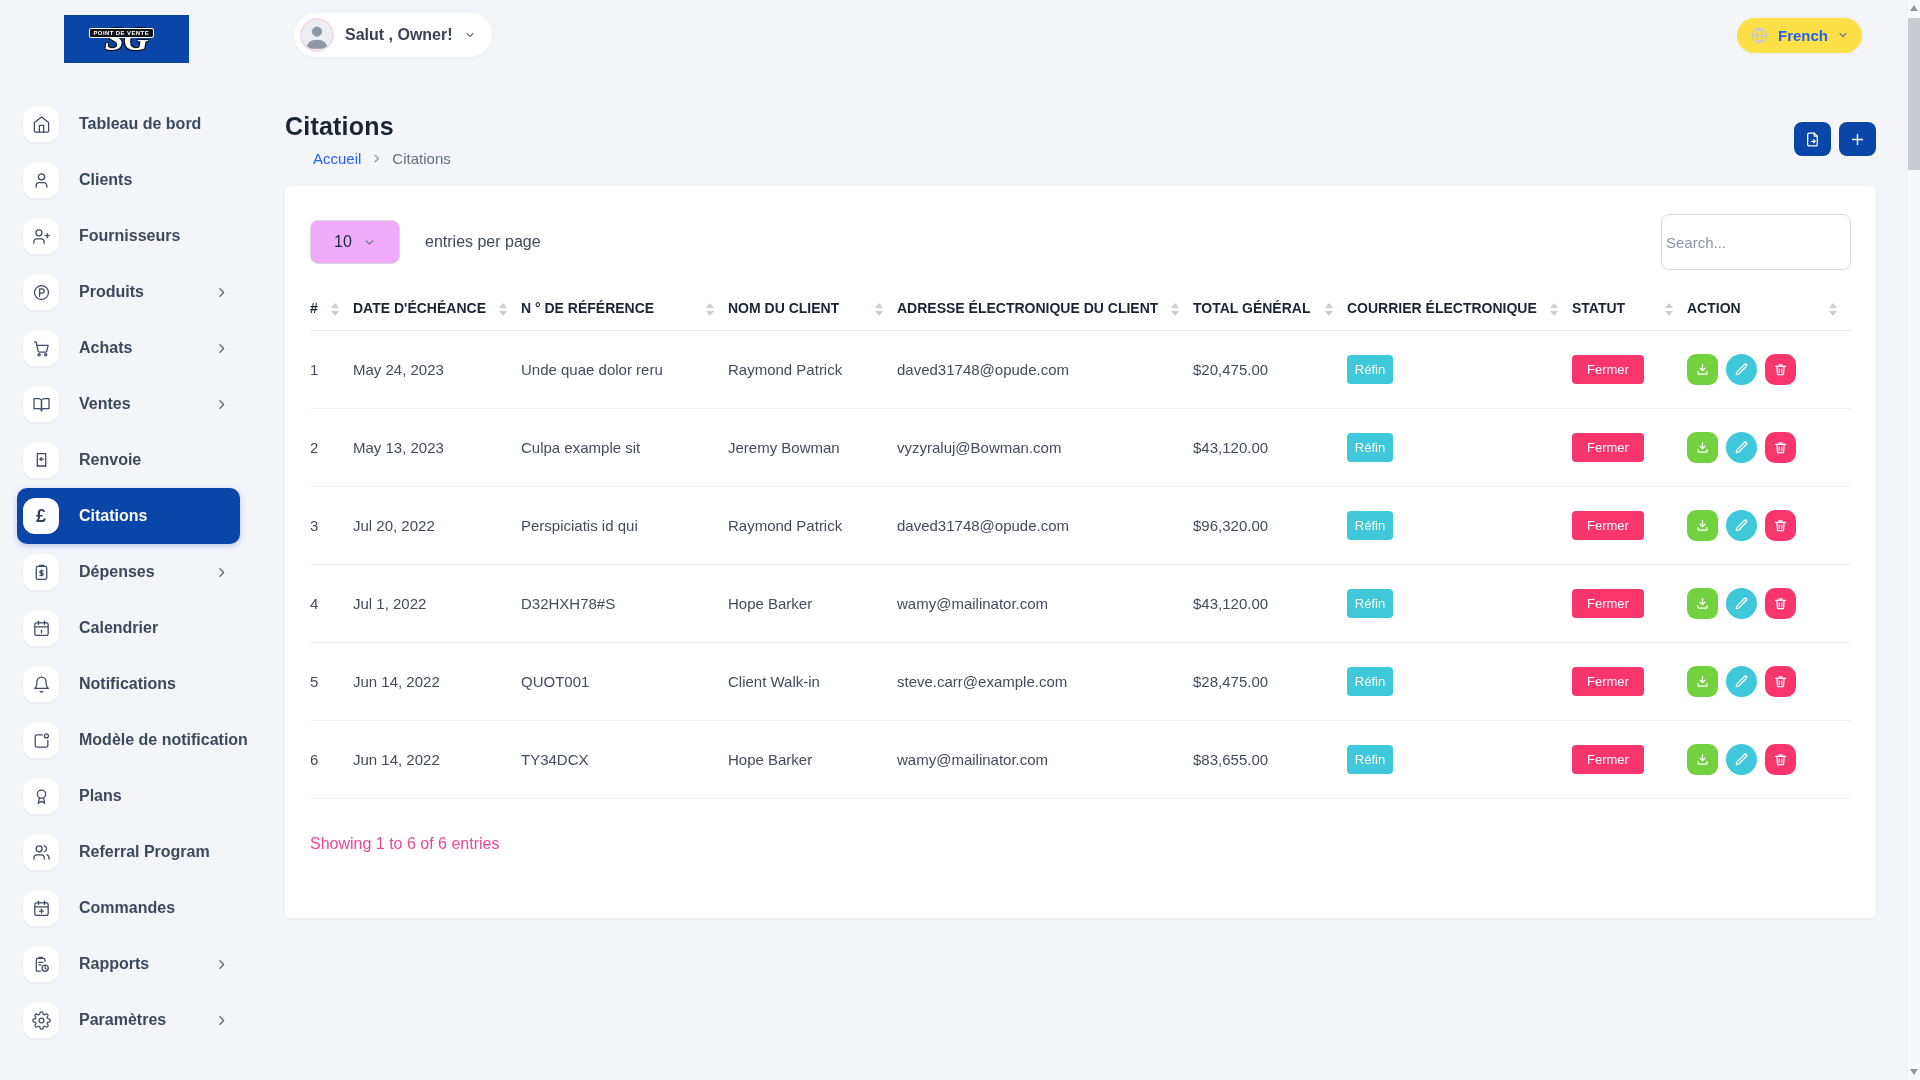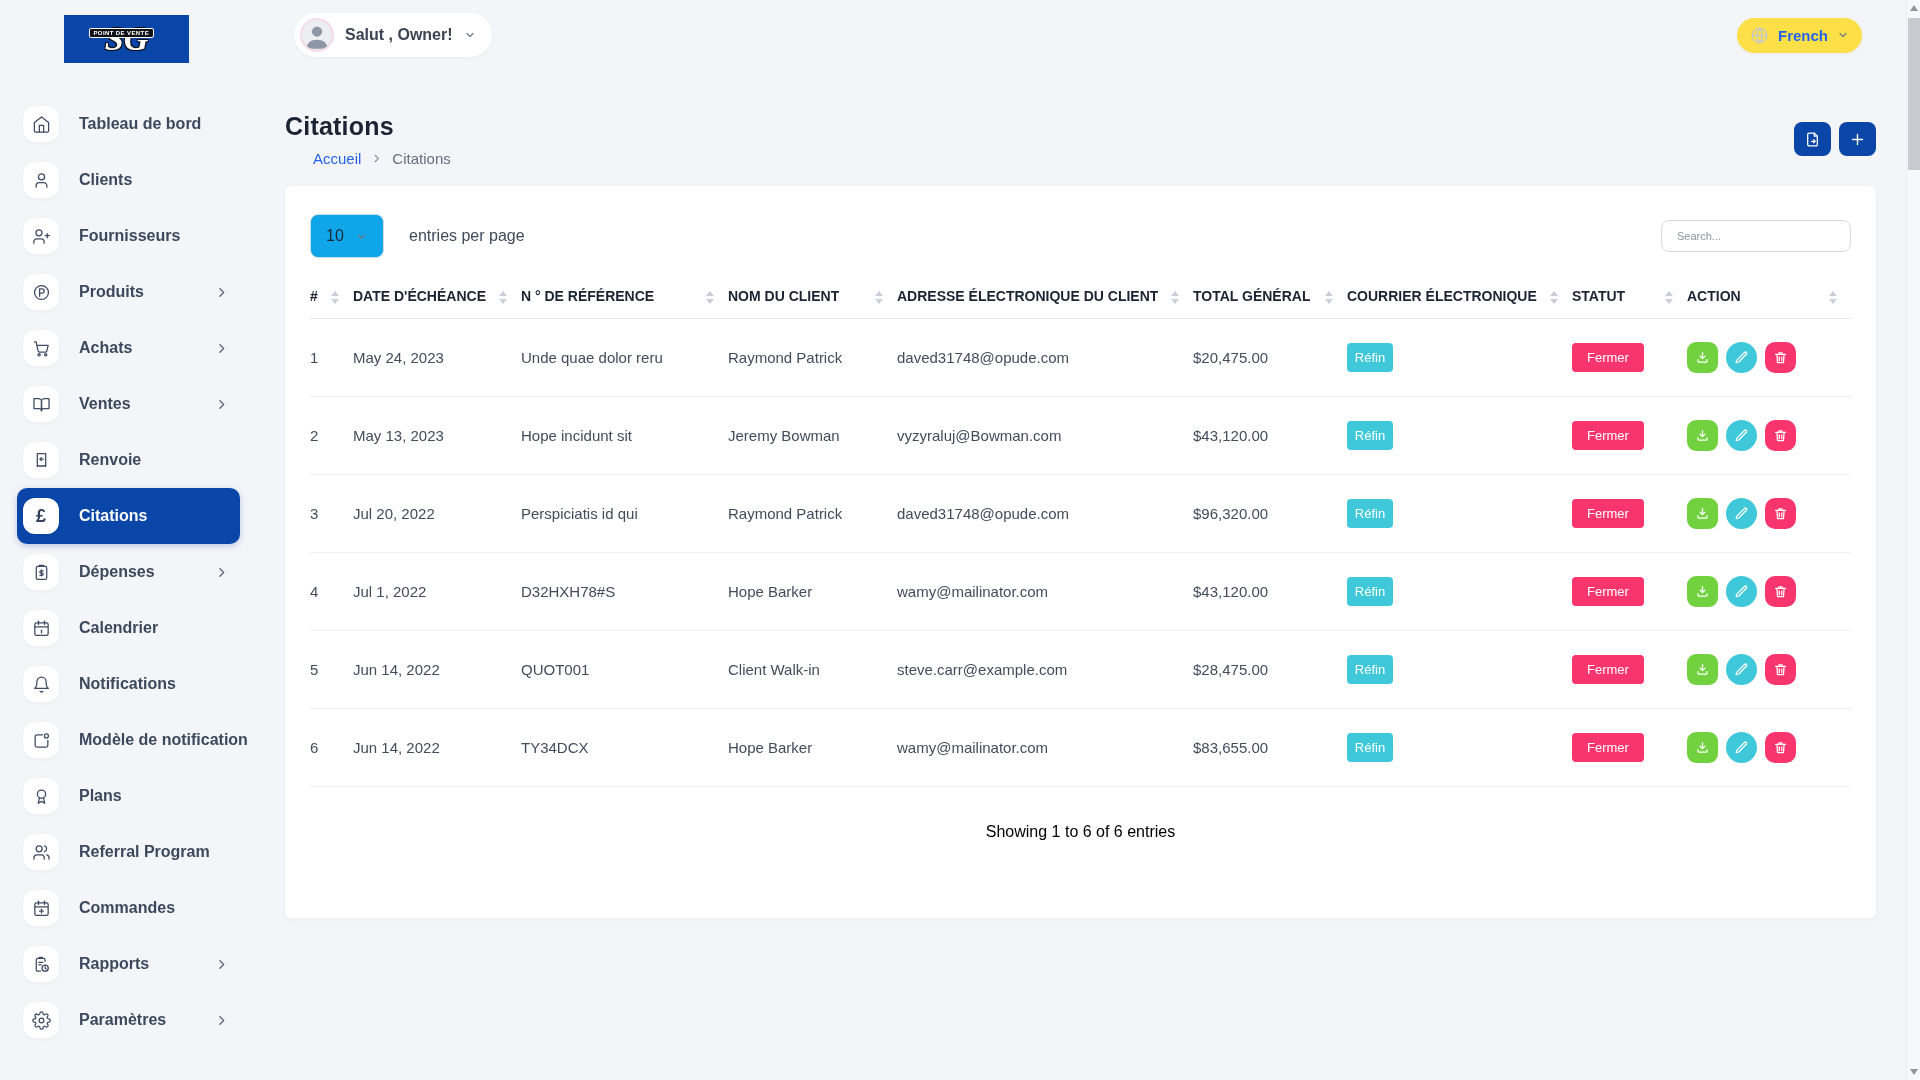--- a/index.html
+++ b/index.html
@@ -76,27 +76,27 @@
   .breadcrumb .current { color:#64707f; }
   .head-buttons { display:flex; gap:8px; margin-top:10px; }
   .sq-btn { width:37px; height:34px; border:none; border-radius:8px; background:#0a45a8;
     color:#fff; display:flex; align-items:center; justify-content:center; cursor:pointer; }
   .sq-btn svg { width:17px; height:17px; }
 
   
   .card { margin-top:19px; background:#ffffff; border-radius:6px; min-height:732px;
     box-shadow:0 1px 4px rgba(20,30,60,.05); padding:28px 25px 30px 25px; }
   .card-controls { display:flex; align-items:center; }
-  .select-box { width:74px; height:44px; border:1px solid #d5dae2; border-radius:8px;
+  .select-box { width:90px; height:44px; border:1px solid #d5dae2; border-radius:8px;
     display:flex; align-items:center; justify-content:center; gap:11px; font-size:16px;
-    color:#1f2937; cursor:pointer; background:#0ea5e9; }
+    color:#1f2937; cursor:pointer; background:#f0abfc; }
   .select-box .chev svg { width:13px; height:13px; }
   .entries-label { margin-left:25px; font-size:16px; color:#3f4a5a; }
-  .search-input { margin-left:auto; width:190px; height:32px; border:1px solid #d5dae2;
-    border-radius:8px; padding:0 15px; font-size:11px; color:#374151; outline:none;
+  .search-input { margin-left:auto; width:190px; height:56px; border:1px solid #d5dae2;
+    border-radius:8px; padding:0 4px; font-size:15px; color:#374151; outline:none;
     font-family:"Liberation Sans", sans-serif; background:#fff; }
   .search-input::placeholder { color:#8b93a2; }
 
   table.quotes { margin-top:26px; width:100%; border-collapse:collapse; table-layout:fixed; }
   th { text-align:left; padding:4px 14px 14px 0; border-bottom:1px solid #e7eaf0; }
   .th-inner { display:flex; align-items:flex-start; }
   .th-label { font-size:14px; font-weight:700; color:#1b2432; white-space:nowrap; overflow:hidden; }
   .sort { margin-left:auto; display:flex; flex-direction:column; gap:3px; padding-top:3px; flex:0 0 auto; }
   .sort .s-up { width:0; height:0; border-left:4px solid transparent; border-right:4px solid transparent; border-bottom:5px solid #c9ced8; }
   .sort .s-down { width:0; height:0; border-left:4px solid transparent; border-right:4px solid transparent; border-top:5px solid #c9ced8; }
@@ -105,21 +105,21 @@
     padding:7px 1px; min-width:46px; text-align:center; cursor:pointer; }
   .badge-email { background:#3fc8da; }
   .badge-status { background:#f8356d; padding:7px 15px; }
   .actions { display:flex; gap:8px; align-items:center; }
   .act { width:31px; height:31px; border:none; display:flex; align-items:center; justify-content:center;
     color:#fff; cursor:pointer; }
   .act svg { width:15px; height:15px; }
   .act-download { background:#72d13e; border-radius:9px; }
   .act-edit { background:#3fc8da; border-radius:50%; }
   .act-delete { background:#f8356d; border-radius:10px; }
-  .card-footer { padding-top:36px; font-size:16px; color:#000000;text-align:center; }
+  .card-footer { padding-top:36px; font-size:16px; color:#ec4899; }
 </style>
 </head>
 <body>
 
 <div class="vscrollbar">
   <div class="arrow up">
       <div class="tri-up"></div>
     </div>
   <div class="vthumb"></div>
   <div class="arrow down">
@@ -566,21 +566,21 @@
                           <path d="M10 11v6M14 11v6"></path>
                         </svg>
                       </span>
                     </button>
                   </span>
                 </td>
   </tr>
               <tr>
     <td>2</td>
     <td>May 13, 2023</td>
-    <td>Hope incidunt sit</td>
+    <td>Culpa example sit</td>
     <td>Jeremy Bowman</td>
     <td>vyzyraluj@Bowman.com</td>
     <td>$43,120.00</td>
     <td><span class="badge badge-email">Réfin</span></td>
     <td><span class="badge badge-status">Fermer</span></td>
     <td>
                   <span class="actions">
                     <button class="act act-download">
                       <span>
                         <svg viewBox="0 0 24 24" fill="none" stroke="currentColor" stroke-width="2" stroke-linecap="round" stroke-linejoin="round">

